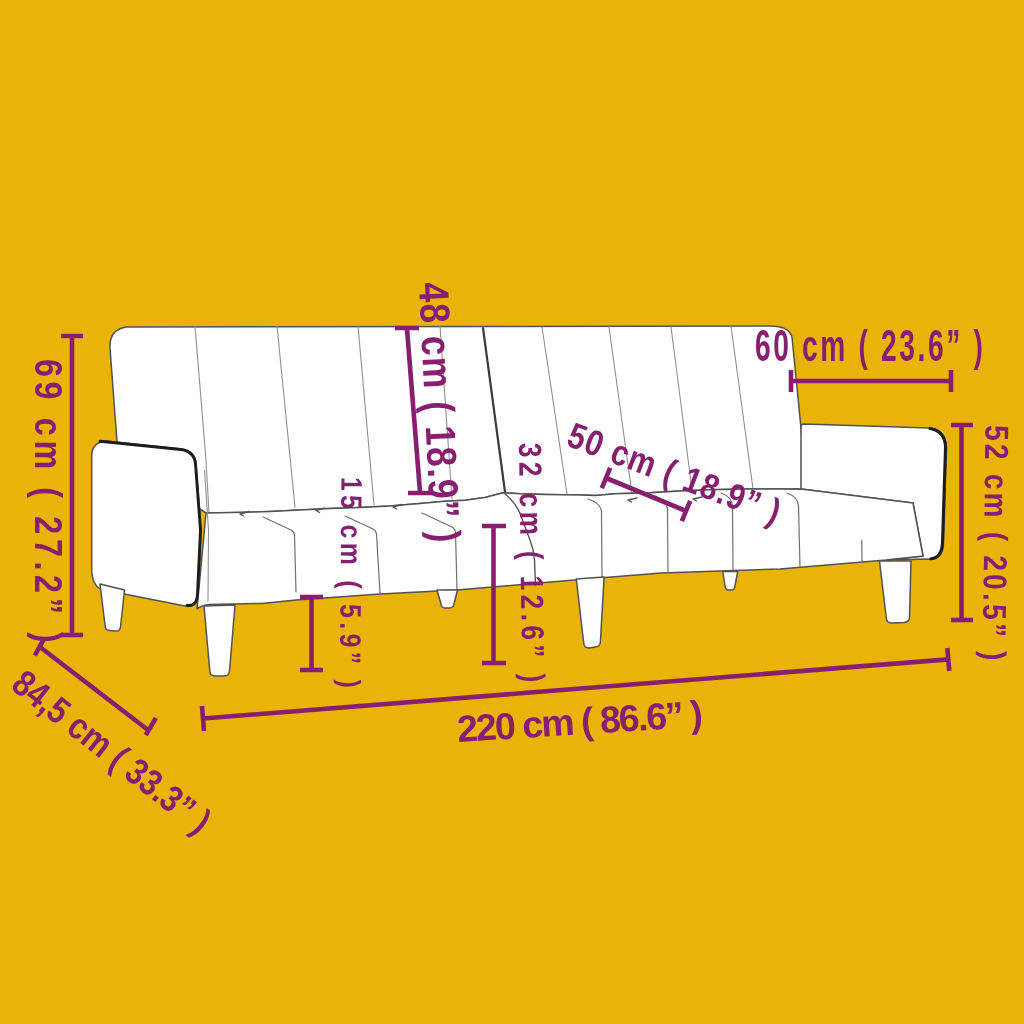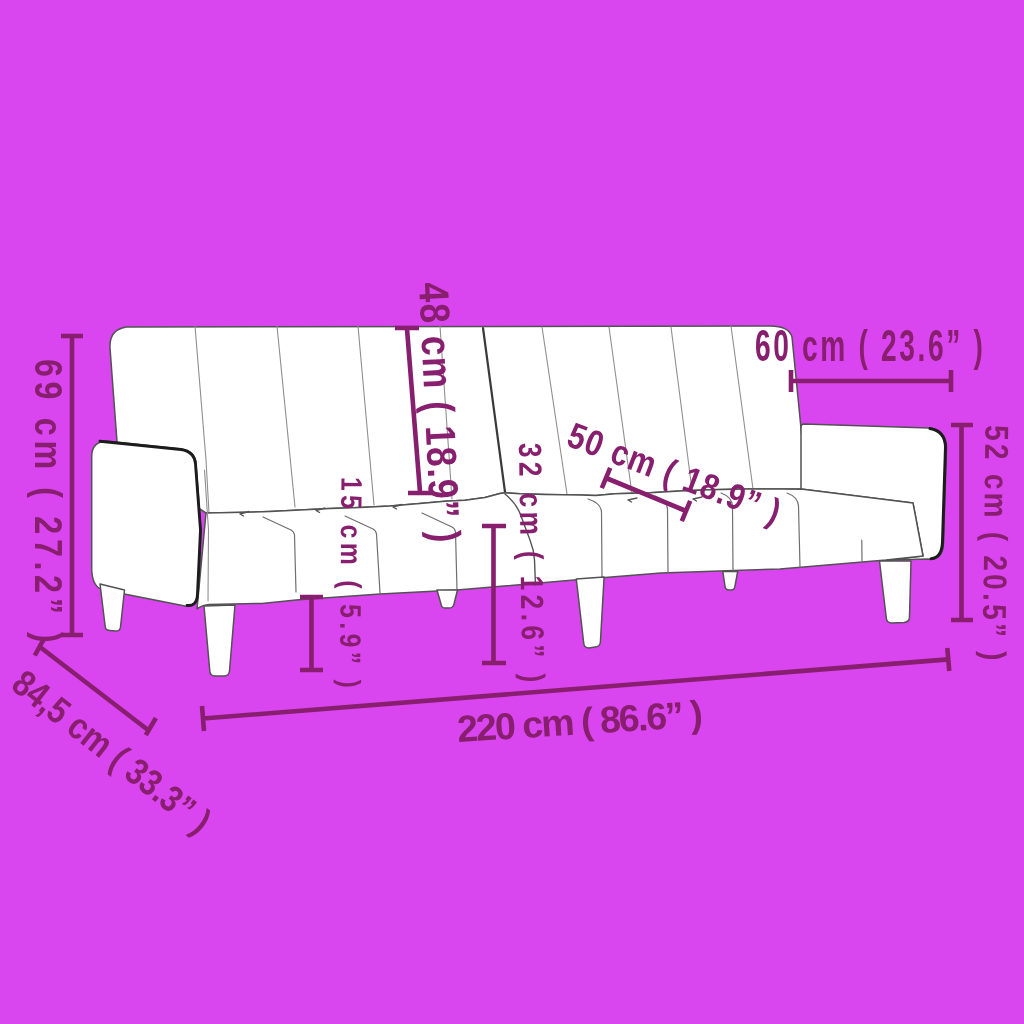--- a/index.html
+++ b/index.html
@@ -1,16 +1,16 @@
 <!DOCTYPE html>
 <html><head>
 <meta charset="utf-8">
 <style>
 html,body{margin:0;padding:0;background:#fff;}
-#stage{position:relative;width:1024px;height:1024px;background:#d946ef;overflow:hidden;}
+#stage{position:relative;width:1024px;height:1024px;background:#eab308;overflow:hidden;}
 text{font-family:"Liberation Sans",sans-serif;font-weight:bold;fill:#871e6e;}
 </style>
 </head>
 <body>
 
 <div id="stage">
 <svg width="1024" height="1024" viewBox="0 0 1024 1024" xmlns="http://www.w3.org/2000/svg">
 <g fill="none" stroke-linecap="round" stroke-linejoin="round">
 
 <path d="M 118 455 L 110 348 Q 109 330 126 327 L 770 326 Q 789 326 792 337 L 807 489 L 780 489 L 745 489 L 710 489.8 L 680 491 L 650 492.8 L 615 493.8 L 596 495.4 L 580 495 L 545 494.4 L 520 493.8 L 505 492.8 L 500 493.5 L 485 497.5 L 465 500.2 L 445 501.2 L 420 503.5 L 390 506 L 360 507.5 L 330 508.5 L 300 510 L 270 511.5 L 240 512.5 L 206 513 Z" fill="#ffffff" stroke="#525252" stroke-width="1.5"></path>

